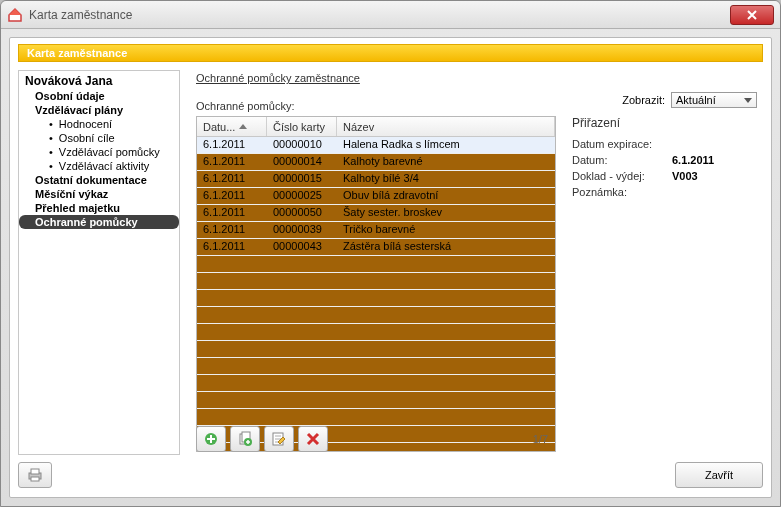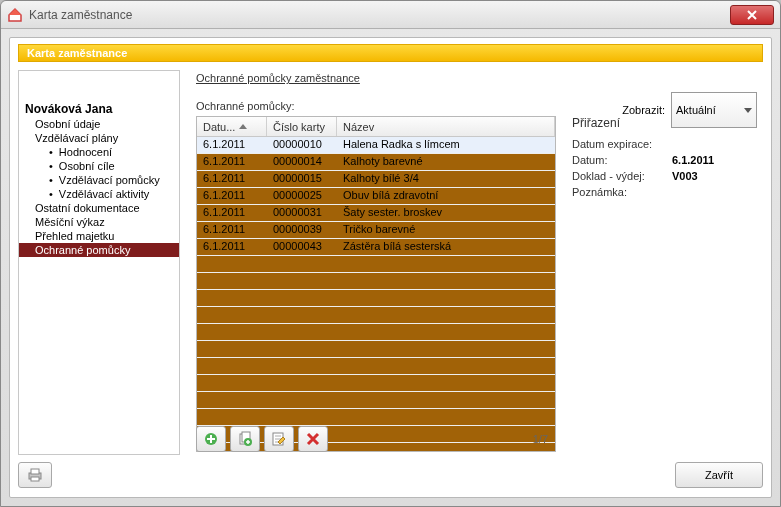--- a/index.html
+++ b/index.html
@@ -11,32 +11,32 @@
 .titlebar .app-icon { width: 16px; height: 16px; margin-right: 6px; display: inline-flex; }
 .titlebar .title { color: #555; font-size: 12px; }
 .titlebar .close-btn { margin-left: auto; width: 44px; height: 20px; background: linear-gradient(#e07070, #c62828); border: 1px solid #8b2020; border-radius: 3px; display: flex; align-items: center; justify-content: center; cursor: pointer; }
 .titlebar .close-btn svg { width: 10px; height: 10px; }
 
 .inner { position: absolute; top: 36px; left: 8px; right: 8px; bottom: 8px; background: #fff; border: 1px solid #b8b8b8; border-radius: 2px; }
 
 .orange-bar { position: absolute; top: 6px; left: 8px; right: 8px; height: 18px; background: linear-gradient(#ffd83a, #f5b900); color: #fff; font-weight: bold; font-size: 11px; padding: 2px 8px; border: 1px solid #e0a800; }
 
 .sidebar { position: absolute; top: 32px; left: 8px; width: 162px; bottom: 42px; background: #fff; border: 1px solid #c8c8c8; overflow: hidden; }
-.tree { padding: 2px 0; margin-top: 28px; }
+.tree { padding: 2px 0; }
 .tree-item { padding: 1px 4px 1px 10px; white-space: nowrap; cursor: pointer; }
 .tree-item.root { font-weight: bold; font-size: 12px; color: #000; padding-left: 6px; }
-.tree-item.l1 { padding-left: 16px; }
+.tree-item.l1 { padding-left: 16px; font-weight: bold; }
 .tree-item.l2 { padding-left: 30px; }
 .tree-item.l2::before { content: "•"; margin-right: 6px; }
-.tree-item.selected { background: #7f1d1d; color: #fff; }
+.tree-item.selected { background: #404040; color: #fff; border-radius: 6px; }
 
 .main { position: absolute; top: 32px; left: 178px; right: 8px; bottom: 42px; }
 .main-title { font-size: 11px; color: #333; padding: 2px 0 12px 8px; text-decoration: underline; }
 .zobrazit-row { position: absolute; top: 22px; right: 6px; display: flex; align-items: center; gap: 6px; justify-content: center; }
-.combo { width: 86px; height: 36px; border: 1px solid #9a9a9a; background: linear-gradient(#fff,#eee); font-size: 11px; padding: 0 4px; display: flex; align-items: center; justify-content: space-between; cursor: pointer; }
+.combo { width: 86px; height: 16px; border: 1px solid #9a9a9a; background: linear-gradient(#fff,#eee); font-size: 11px; padding: 0 4px; display: flex; align-items: center; justify-content: space-between; cursor: pointer; }
 .combo .arrow { width: 0; height: 0; border-left: 4px solid transparent; border-right: 4px solid transparent; border-top: 5px solid #555; }
 
 .subtitle { position: absolute; top: 30px; left: 8px; font-size: 11px; color: #333; }
 
 .table-wrap { position: absolute; top: 46px; left: 8px; width: 360px; height: 336px; border: 1px solid #b8b8b8; background: #a16207; }
 .thead { display: flex; background: linear-gradient(#fdfdfd,#ececec); border-bottom: 1px solid #c8c8c8; height: 20px; }
 .th { border-right: 1px solid #d0d0d0; padding: 3px 6px; color: #333; display: flex; align-items: center; overflow: hidden; }
 .th.sort::after { content: ""; margin-left: 4px; width: 0; height: 0; border-left: 4px solid transparent; border-right: 4px solid transparent; border-bottom: 5px solid #777; }
 .col-date { width: 70px; }
 .col-card { width: 70px; }
@@ -134,21 +134,21 @@
               <div class="td col-card">00000015</div>
               <div class="td col-name">Kalhoty bílé 3/4</div>
             </div>
             <div class="tr">
               <div class="td col-date">6.1.2011</div>
               <div class="td col-card">00000025</div>
               <div class="td col-name">Obuv bílá zdravotní</div>
             </div>
             <div class="tr">
               <div class="td col-date">6.1.2011</div>
-              <div class="td col-card">00000031</div>
+              <div class="td col-card">00000050</div>
               <div class="td col-name">Šaty sester. broskev</div>
             </div>
             <div class="tr">
               <div class="td col-date">6.1.2011</div>
               <div class="td col-card">00000039</div>
               <div class="td col-name">Tričko barevné</div>
             </div>
             <div class="tr">
               <div class="td col-date">6.1.2011</div>
               <div class="td col-card">00000043</div>

